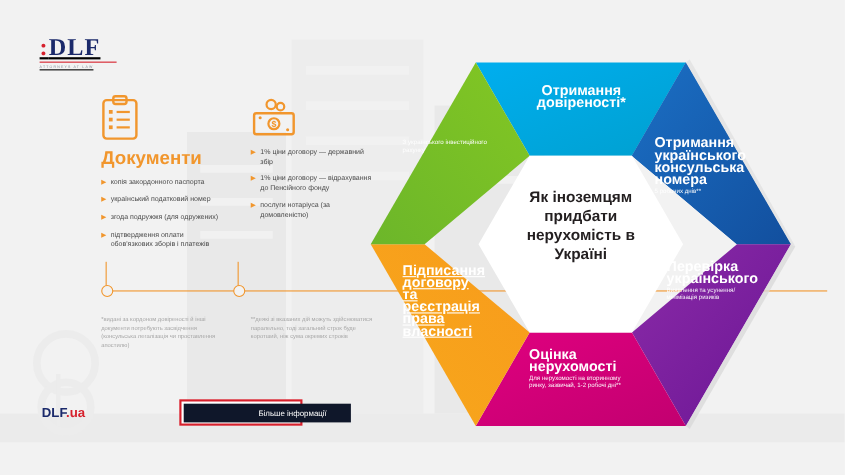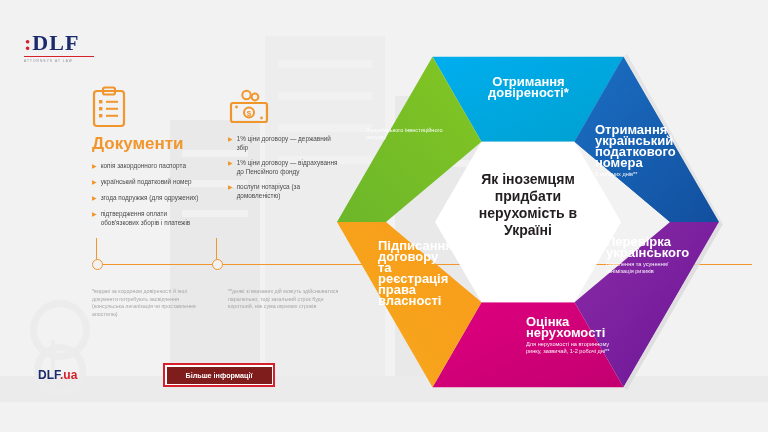--- a/index.html
+++ b/index.html
@@ -14,21 +14,21 @@
   
   .bg-art{position:absolute;inset:0;overflow:hidden;pointer-events:none;}
   .bld{position:absolute;background:#ededed;}
   .bld2{position:absolute;background:#e9e9e9;}
   .strip{position:absolute;background:#ebebeb;}
   .tree{position:absolute;border:7px solid #ececec;border-radius:50%;}
   .treestem{position:absolute;background:#ececec;}
   .floor{position:absolute;background:#f1f1f1;}
 
   
-  .logo{position:absolute;left:24px;top:32px;width:70px;}
+  .logo{position:absolute;left:36px;top:32px;width:70px;text-decoration:underline;}
   .logo-main{font-family:"Liberation Serif","DejaVu Serif",serif;font-size:22px;
     font-weight:700;color:#1b2a6b;letter-spacing:1px;line-height:1;}
   .logo-dot{color:#d6202c;}
   .logo-rule{height:1px;background:#d6202c;margin-top:2px;}
   .logo-sub{font-size:3.2px;letter-spacing:1.1px;color:#8a8f9c;margin-top:1.5px;
     text-transform:uppercase;}
 
   
   .cols{position:absolute;left:92px;top:86px;width:250px;display:flex;gap:24px;}
   .col{width:112px;}
@@ -47,22 +47,22 @@
 
   
   .notes{position:absolute;left:92px;top:288px;width:250px;display:flex;gap:24px;}
   .note{width:112px;color:#a6a6a6;font-size:5.3px;line-height:7.6px;}
 
   
   .dlfua{position:absolute;left:38px;top:368px;font-size:12px;font-weight:700;color:#1b2a6b;}
   .dlfua .ua{color:#d6202c;margin-top:43px;}
   .cta{position:absolute;left:163px;top:363px;width:112px;height:24px;
     border:2px solid #d6202c;background:#fff;padding:1.5px;box-sizing:border-box;}
-  .cta-in{width:100%;height:100%;background:#7f1d1d;color:#fff;font-size:7.2px;
-    font-weight:700;display:flex;align-items:center;justify-content:center;}
+  .cta-in{width:100%;height:100%;background:#0f172a;color:#fff;font-size:7.2px;
+    font-weight:400;display:flex;align-items:center;justify-content:center;padding-left:47px;}
 
   
   .hex-stage{position:absolute;left:318px;top:28px;width:450px;height:378px;}
   .hex-stage svg{display:block;}
   .seglabel{position:absolute;color:#fff;}
   .seglabel .t{font-weight:700;font-size:13px;line-height:11px;}
   .seglabel .s{font-size:5.6px;line-height:7.4px;margin-top:3px;opacity:.95;}
   .center-title{position:absolute;color:#231f20;font-weight:700;font-size:14px;
     line-height:17px;text-align:center;width:150px;}
 </style>
@@ -232,35 +232,35 @@
       <polygon points="305.5,28.8 401,194 405,196 309,26" fill="#dcdcdc" opacity=".6"></polygon>
     </svg>
 
     <div class="center-title" style="left:135px;top:143px;">Як іноземцям придбати нерухомість в Україні</div>
 
     <div class="seglabel" style="left:133px;top:48px;width:155px;text-align:center;">
       <div class="t">Отримання довіреності*</div>
     </div>
 
     <div class="seglabel" style="left:277px;top:96px;width:98px;">
-      <div class="t">Отримання український податкового номера</div>
+      <div class="t">Отримання українського консульська номера</div>
       <div class="s">5 робочих днів**</div>
     </div>
 
     <div class="seglabel" style="left:288px;top:208px;width:88px;">
       <div class="t">Перевірка українського</div>
       <div class="s">Виявлення та усунення/ мінімізація ризиків</div>
     </div>
 
-    <div class="seglabel" style="left:163px;top:288px;width:95px;margin-left:45px;">
+    <div class="seglabel" style="left:163px;top:288px;width:95px;">
       <div class="t">Оцінка нерухомості</div>
       <div class="s">Для нерухомості на вторинному ринку, зазвичай, 1-2 робочі дні**</div>
     </div>
 
-    <div class="seglabel" style="left:60px;top:212px;width:74px;">
+    <div class="seglabel" style="left:48px;top:212px;width:74px;text-decoration:underline;">
       <div class="t">Підписання договору та реєстрація права власності</div>
     </div>
 
     <div class="seglabel" style="left:48px;top:96px;width:92px;">
       <div class="s">З українського інвестиційного рахунку</div>
     </div>
   </div>
 
 </div>
 

